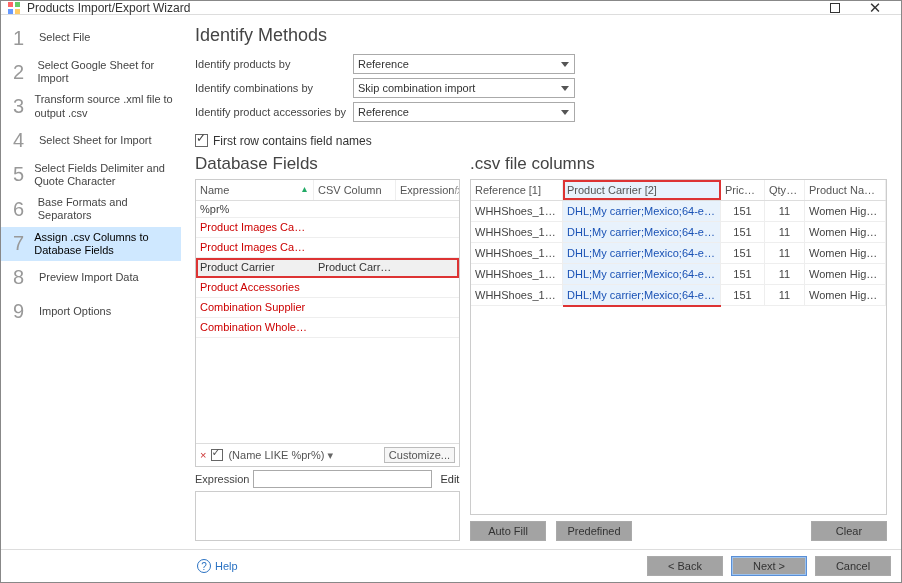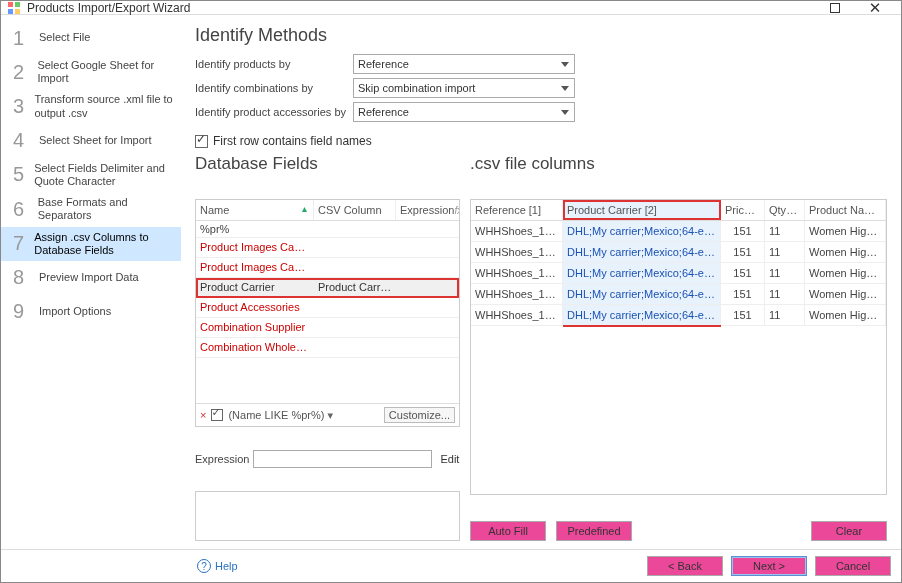--- a/index.html
+++ b/index.html
@@ -25,27 +25,27 @@
 
 
 .main { flex: 1; padding: 10px 14px 8px 14px; display: flex; flex-direction: column; overflow: hidden; }
 
 
 h2.identify { font-size: 18px; font-weight: 400; color: #444; margin-bottom: 8px; }
 .idrow { display: flex; align-items: center; margin-bottom: 4px; }
 .idrow label { width: 158px; font-size: 11px; color: #444; }
 .idrow .select { flex: 0 0 222px; height: 20px; border: 1px solid #aaa; background: #fff; padding: 0 16px 0 4px; font-size: 11px; display: flex; align-items: center; position: relative; }
 .idrow .select::after { content: ""; position: absolute; right: 5px; top: 7px; border-left: 4px solid transparent; border-right: 4px solid transparent; border-top: 5px solid #555; }
-.chk-row { display: flex; align-items: flex-end; margin: 8px 0 6px; }
+.chk-row { display: flex; align-items: flex-start; margin: 8px 0 6px; }
 .chk-row .chk { width: 13px; height: 13px; border: 1px solid #666; margin-right: 5px; position: relative; }
 .chk-row .chk::after { content: "✓"; position: absolute; top: -4px; left: 0; font-size: 12px; color: #444; }
 
 
 .cols { display: flex; flex: 1; gap: 10px; overflow: hidden; }
-.col-left, .col-right { display: flex; flex-direction: column; overflow: hidden; gap: 20px; }
+.col-left, .col-right { display: flex; flex-direction: column; overflow: hidden; }
 .col-left { flex: 0 0 265px; }
 .col-right { flex: 1; }
 h2.sub { font-size: 17px; font-weight: 400; color: #444; margin-bottom: 5px; }
 
 
 .db-grid { border: 1px solid #ccc; flex: 1; display: flex; flex-direction: column; background: #fff; overflow: hidden; }
 .db-head { display: flex; border-bottom: 1px solid #ddd; font-size: 11px; }
 .db-head > div { padding: 4px 4px; color: #555; }
 .db-head .cn { flex: 0 0 118px; border-right: 1px solid #eee; display: flex; align-items: center; justify-content: space-between; }
 .db-head .cn .funnel { color: #2a6; font-size: 10px; margin-right: 2px; transform: rotate(180deg); display: inline-block; }
@@ -80,30 +80,30 @@
 .csv-head, .csv-row { display: flex; }
 .csv-head { border-bottom: 1px solid #ddd; }
 .csv-head > div, .csv-row > div { padding: 4px 4px; font-size: 11px; white-space: nowrap; overflow: hidden; text-overflow: ellipsis; border-right: 1px solid #eee; }
 .csv-head > div { color: #555; }
 .csv-row { border-bottom: 1px solid #eee; }
 .csv-row > div { color: #444; }
 .csv-row .carrier { color: #1a52b5; }
 .c-ref { flex: 0 0 92px; }
 .c-car { flex: 0 0 158px; }
 .c-price { flex: 0 0 44px; text-align: center; }
-.c-qty { flex: 0 0 40px; text-align: left; }
+.c-qty { flex: 0 0 40px; text-align: center; }
 .c-name { flex: 1; }
 .csv-head .c-car { outline: 2px solid #d33; outline-offset: -2px; background: #e8f2fc; }
 .csv-row .c-car { background: #e8f2fc; }
 .car-frame { position: relative; }
 .car-frame::before { content: ""; position: absolute; top: 0; bottom: 0; left: -2px; width: 2px; background: #d33; }
 .car-frame::after { content: ""; position: absolute; top: 0; bottom: 0; right: -2px; width: 2px; background: #d33; }
 .csv-btns { display: flex; gap: 10px; margin-top: 6px; }
 .csv-btns .spacer { flex: 1; }
-.btn { border: 1px solid #aaa; background: #ec4899; padding: 3px 10px; font-size: 11px; cursor: pointer; min-width: 76px; text-align: center; }
+.btn { border: 1px solid #aaa; background: #a3a3a3; padding: 3px 10px; font-size: 11px; cursor: pointer; min-width: 76px; text-align: center; }
 
 
 .footer { border-top: 1px solid #ddd; padding: 6px 10px; display: flex; align-items: center; }
 .help { display: flex; align-items: center; gap: 4px; color: #2a72c3; font-size: 11px; cursor: pointer; margin-left: 186px; }
 .help .qicon { width: 14px; height: 14px; border: 1.5px solid #2a72c3; border-radius: 50%; display: flex; align-items: center; justify-content: center; font-size: 10px; color: #2a72c3; }
 .footer .spacer { flex: 1; }
 .footer .btn { min-width: 76px; margin-left: 8px; }
 .footer .btn.primary { border: 1px solid #5a8fd6; box-shadow: inset 0 0 0 1px #9cc2ee; }
 
 </style>

